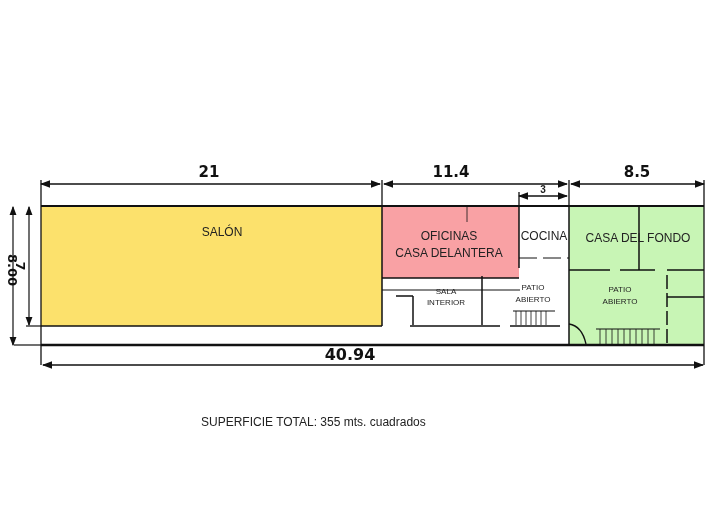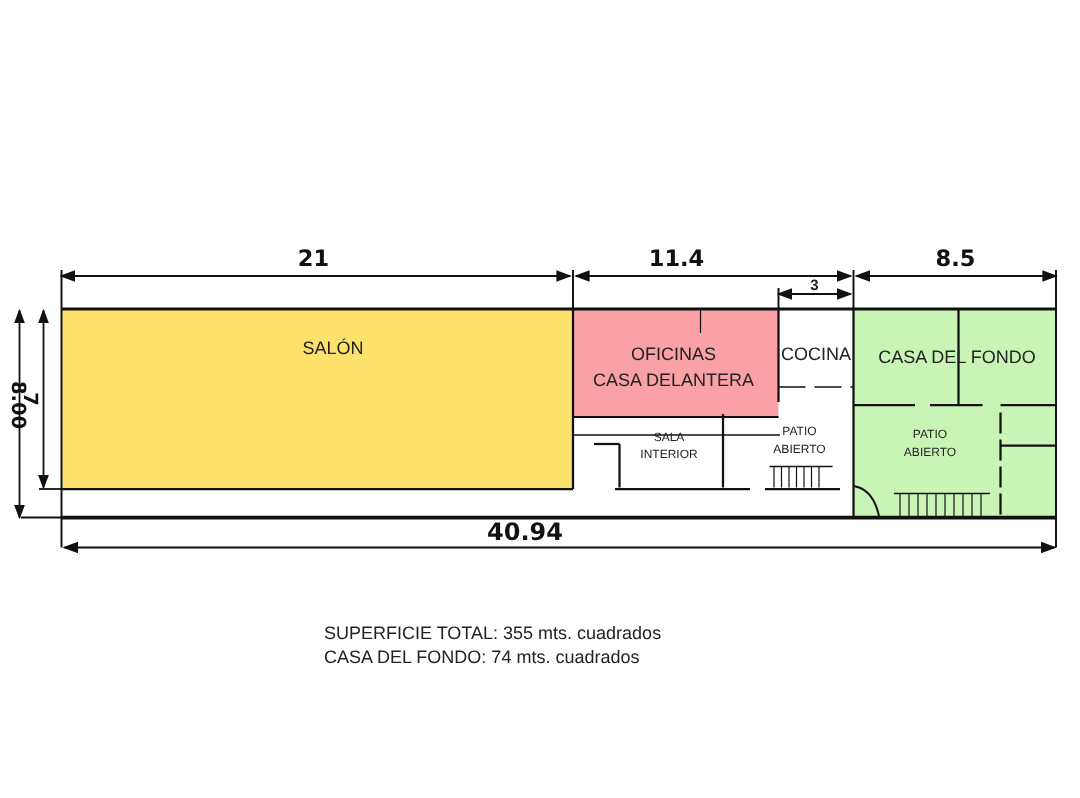--- a/index.html
+++ b/index.html
@@ -1,21 +1,21 @@
 <!DOCTYPE html>
 <html><head>
 <meta charset="utf-8">
 <style>
   html, body { margin:0; padding:0; background:#ffffff; }
   body { width:720px; height:532px; position:relative; overflow:hidden; font-family:"Liberation Sans", sans-serif; }
   svg { position:absolute; left:0; top:0; }
   .dim { font-family:"DejaVu Sans", sans-serif; font-weight:bold; font-size:15px; fill:#111; }
   .room { font-family:"Liberation Sans", sans-serif; fill:#222; font-size:12px; }
   .small { font-family:"Liberation Sans", sans-serif; fill:#222; font-size:8px; }
-  .notes { position:absolute; left:216px; top:414px; font-size:12px; color:#222; line-height:16px; }
+  .notes { position:absolute; left:201px; top:414px; font-size:12px; color:#222; line-height:16px; }
 </style>
 </head>
 <body>
 
 <svg width="720" height="532" viewBox="0 0 720 532">
   <defs>
     <marker id="arr" markerWidth="8" markerHeight="8" refX="7" refY="4" orient="auto">
       <path d="M0,1 L8,4 L0,7 z" fill="#111"></path>
     </marker>
     <marker id="arrs" markerWidth="8" markerHeight="8" refX="1" refY="4" orient="auto">
@@ -119,14 +119,13 @@
   <text class="small" x="446" y="294" text-anchor="middle">SALA</text>
   <text class="small" x="446" y="305" text-anchor="middle">INTERIOR</text>
   <text class="small" x="533" y="290" text-anchor="middle">PATIO</text>
   <text class="small" x="533" y="302" text-anchor="middle">ABIERTO</text>
   <text class="small" x="620" y="292" text-anchor="middle">PATIO</text>
   <text class="small" x="620" y="304" text-anchor="middle">ABIERTO</text>
 </svg>
 
 <div class="notes">
   <div>SUPERFICIE TOTAL: 355 mts. cuadrados</div>
-  <div>CASA DEL FONDO: 74 mts. cuadrados</div>
 </div>
 
 </body></html>

